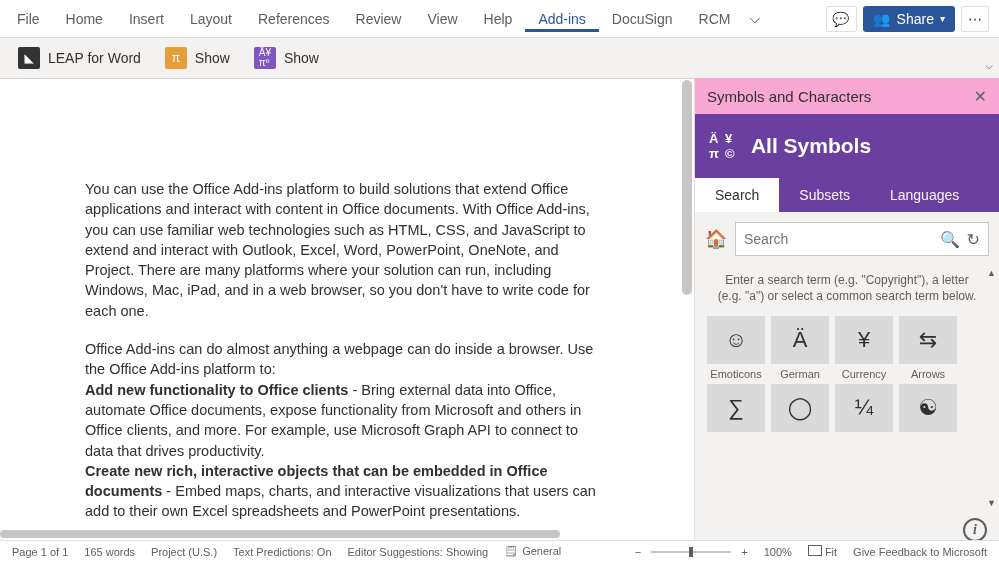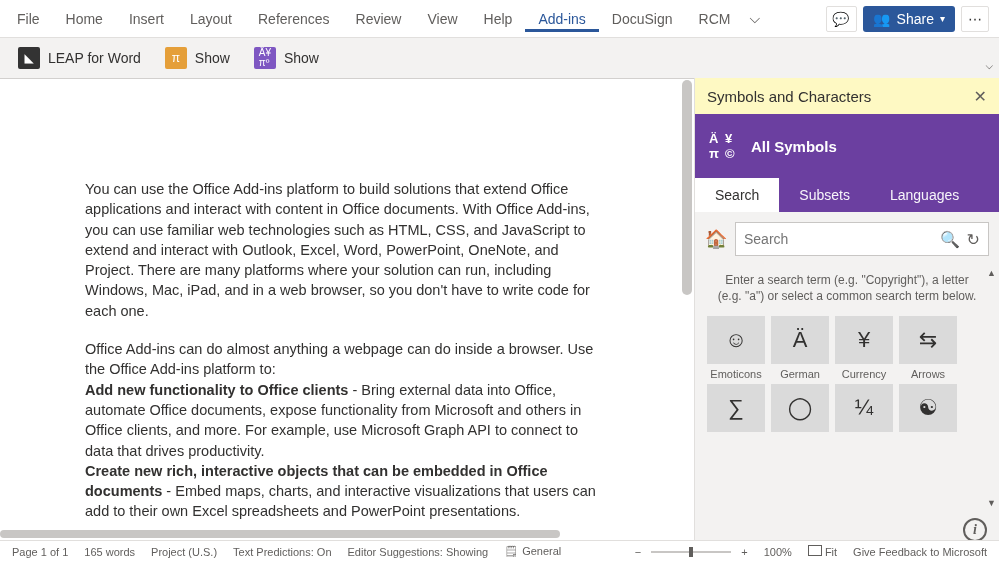--- a/index.html
+++ b/index.html
@@ -21,25 +21,25 @@
 .sym-icon{background:#7e57c2;font-size:10px;line-height:1}
 .addin-bar .drop-chev{position:absolute;right:6px;top:22px;color:#605e5c;font-size:10px}
 .main-area{display:flex;height:calc(100% - 30px - 40px - 22px);position:relative}
 .doc-wrap{flex:1;position:relative;overflow:hidden}
 .doc-page{position:absolute;left:0;right:0;top:0;background:#fff;border-top:1px solid #d2d0ce;padding:100px 90px 50px 85px;font-size:14.5px;line-height:1.4;color:#323130}
 .doc-page p{margin-bottom:18px}
 .doc-page b{font-weight:700}
 .doc-scroll{position:absolute;right:0;top:0;width:14px;height:100%}
 .doc-scroll .thumb{position:absolute;left:2px;width:10px;top:2px;height:215px;background:#c8c6c4;border-radius:5px}
 .pane{width:305px;background:#fff;border-left:1px solid #e1dfdd;display:flex;flex-direction:column}
-.pane-titlebar{height:36px;background:#fef9c3;display:flex;align-items:center;padding:0 12px;justify-content:space-between;font-size:15px;color:#323130}
+.pane-titlebar{height:36px;background:#f9a8d4;display:flex;align-items:center;padding:0 12px;justify-content:space-between;font-size:15px;color:#323130}
 .pane-titlebar .close{cursor:pointer;color:#605e5c;font-size:16px}
 .pane-header{background:#6b3fa0;color:#fff;padding:18px 14px;display:flex;align-items:center;gap:16px}
 .pane-header .logo{display:grid;grid-template-columns:1fr 1fr;gap:2px 6px;font-size:13px;font-weight:600;line-height:1}
-.pane-header .title{font-size:15px;font-weight:600}
+.pane-header .title{font-size:21px;font-weight:600}
 .pane-tabs{display:flex;background:#6b3fa0}
 .pane-tab{flex:0 0 auto;padding:9px 20px;color:#fff;font-size:14px;cursor:pointer}
 .pane-tab.active{background:#fff;color:#323130}
 .pane-tab:not(.active){opacity:.95}
 .pane-body{flex:1;background:#f3f2f1;padding:10px 10px 10px 10px;position:relative;overflow:hidden}
 .search-row{display:flex;align-items:center;gap:8px;margin-bottom:12px}
 .home-ic{width:22px;height:22px;color:#605e5c;display:flex;align-items:center;font-size:18px}
 .search-box{flex:1;background:#fff;border:1px solid #c8c6c4;height:34px;display:flex;align-items:center;padding:0 8px;gap:6px}
 .search-box input{flex:1;border:none;outline:none;font-size:14px;background:transparent}
 .search-ic{color:#605e5c;font-size:16px}

